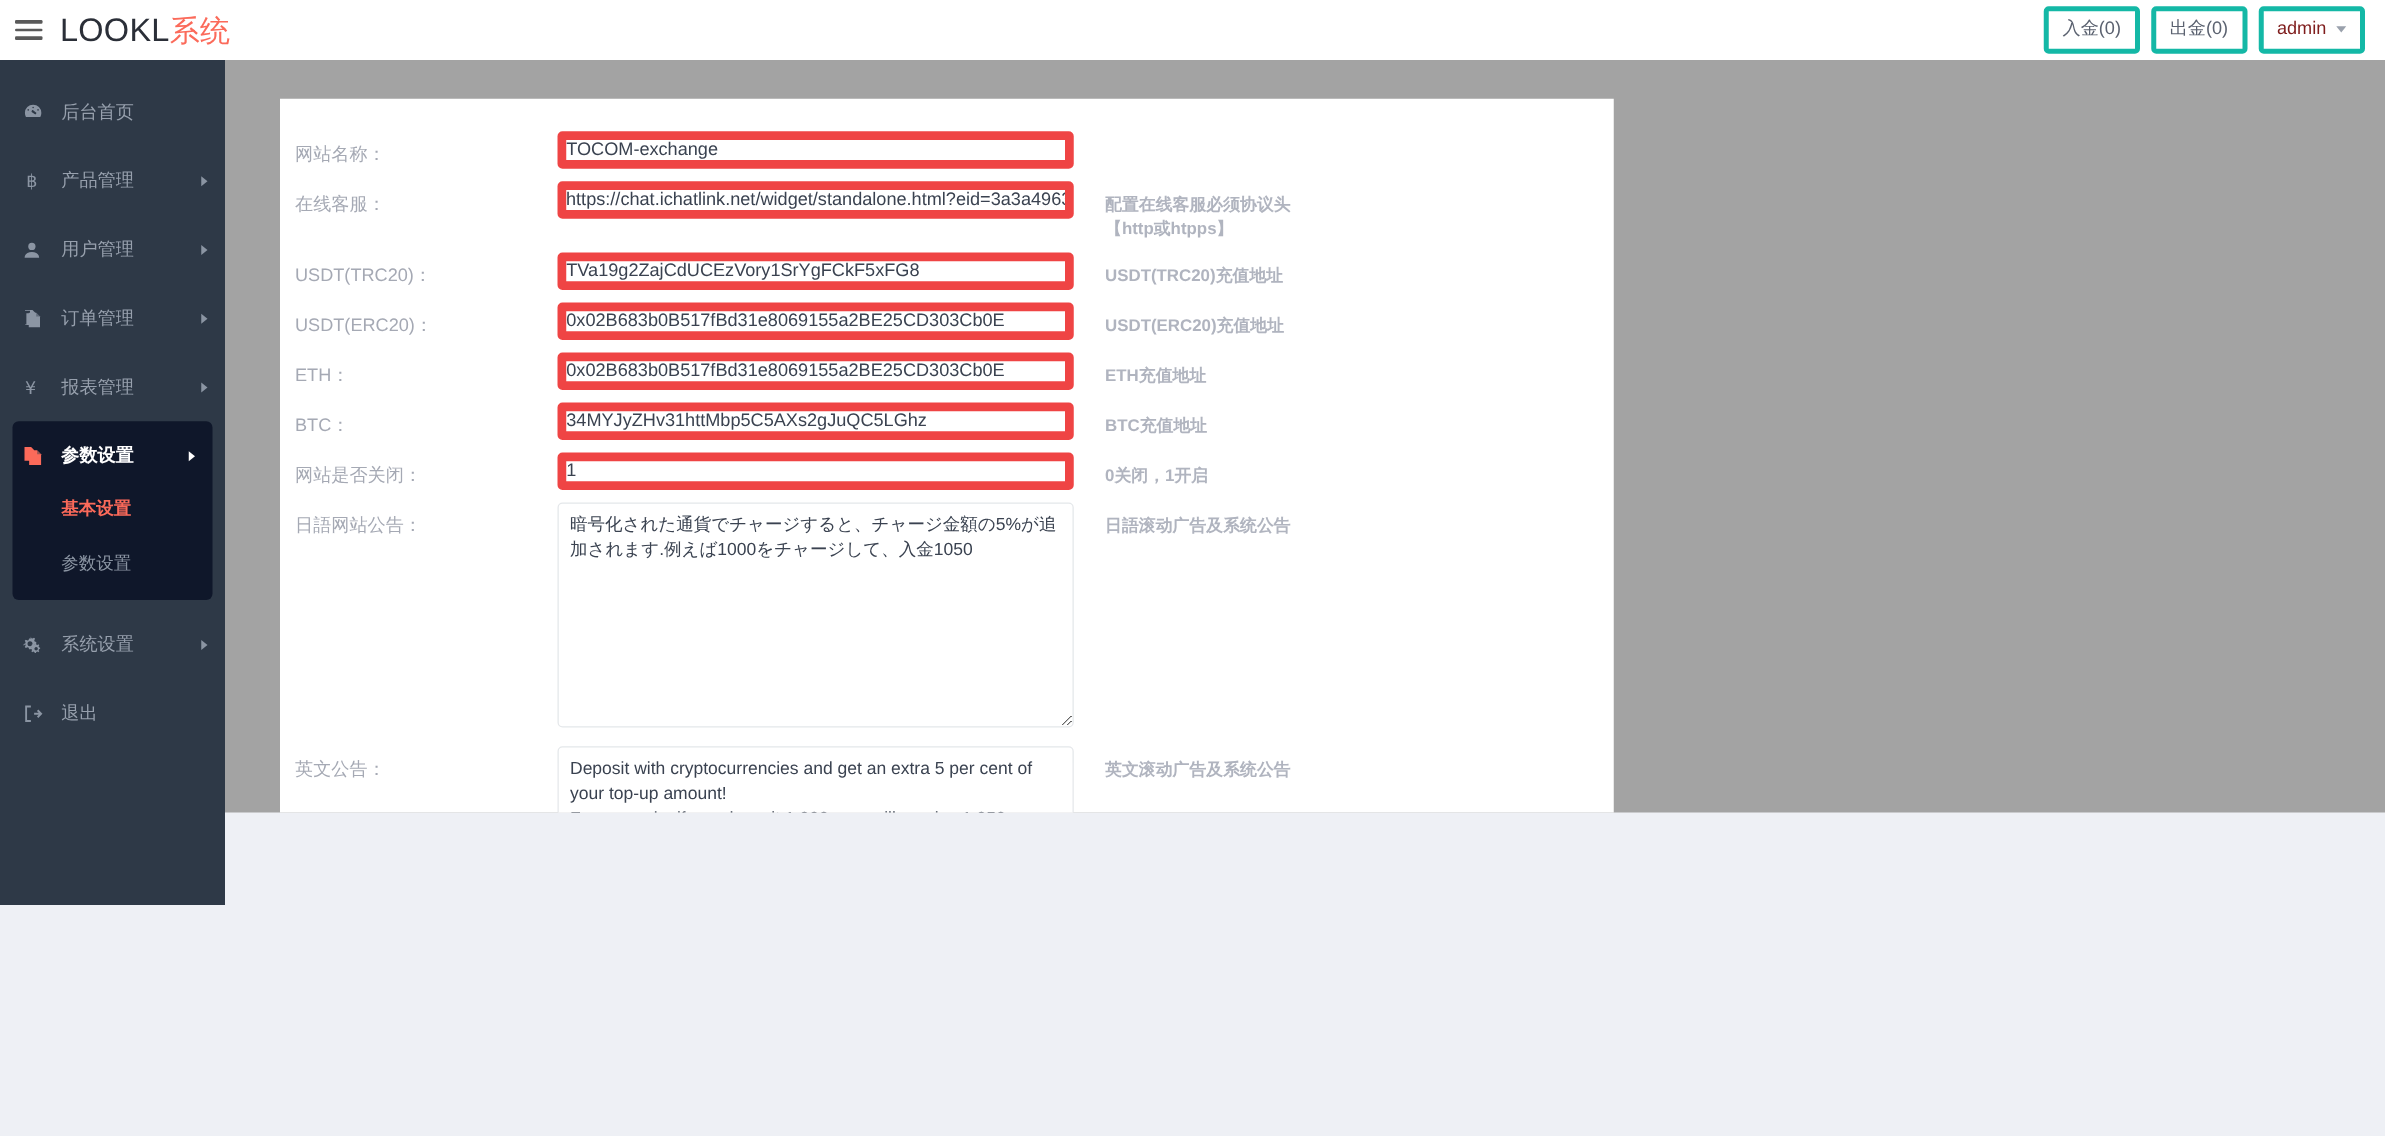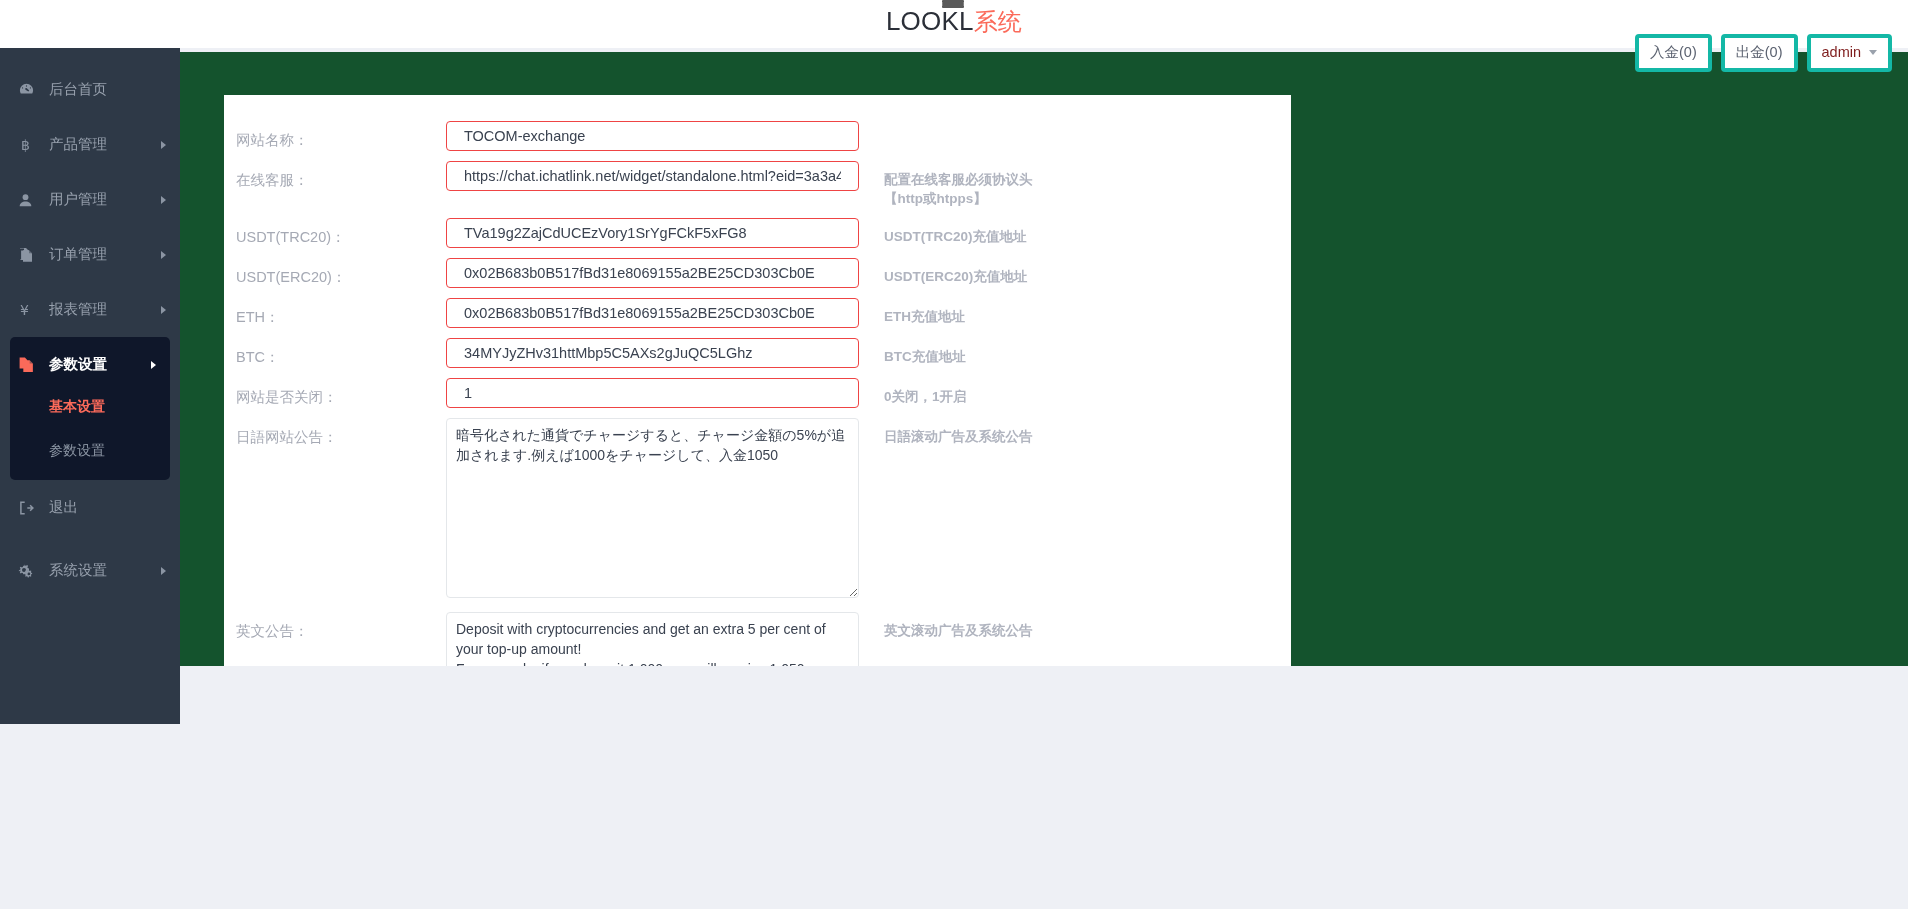--- a/index.html
+++ b/index.html
@@ -11,21 +11,20 @@
     background: #eef0f5;
   }
 
   
   .topbar {
     position: absolute; top: 0; left: 0;
     width: 1908px; height: 48px;
     background: #ffffff;
     display: flex; align-items: center;
     z-index: 20;
-    flex-direction: column;
   }
   .hamburger {
     width: 22px; height: 16px;
     margin-left: 12px; margin-right: 14px;
     display: flex; flex-direction: column; justify-content: space-between;
     cursor: pointer;
   }
   .hamburger span { display: block; height: 2.6px; background: #5a5a5a; border-radius: 1px; }
   .brand {
     font-size: 26px; letter-spacing: .2px; line-height: 1;
@@ -99,23 +98,23 @@
     padding-left: 39px;
     font-size: 14px;
     color: #8b95a3;
     cursor: pointer;
   }
   .sub-item.active { color: #fb6a5a; font-weight: 700; }
   .sub-pad { height: 14px; }
 
   
   .content {
-    position: absolute; top: 52px; left: 180px;
+    position: absolute; top: 36px; left: 180px;
     width: 1728px; height: 614px;
-    background: #14532d;
+    background: #a3a3a3;
     overflow: hidden;
   }
   .card {
     position: absolute;
     left: 44px; top: 43px;
     width: 1067px;
     min-height: 900px;
     background: #ffffff;
   }
   .form-row {
@@ -139,23 +138,23 @@
     padding-left: 25px;
     padding-top: 9px;
     color: #b0b4bf;
     font-size: 13.5px;
     line-height: 19px;
     font-weight: bold;
   }
   .inp {
     width: 413px;
     height: 30px;
-    border: 1px solid #ef4444;
+    border: 7px solid #ef4444;
     border-radius: 4px;
-    padding: 4px 17px;
+    padding: 4px 0;
     font-size: 14.5px;
     color: #3a4250;
     font-family: "Liberation Sans", "DejaVu Sans", sans-serif;
     background: #fff;
     outline: none;
   }
   .ta {
     width: 413px;
     border: 1px solid #e4e7ea;
     border-radius: 4px;
@@ -269,41 +268,41 @@
     <div class="sub-item active">
       <span>基本设置</span>
     </div>
     <div class="sub-pad"></div>
     <div class="sub-item">
       <span>参数设置</span>
     </div>
     <div class="sub-pad"></div>
   </div>
 
+  <div class="nav-item" style="margin-top:8px">
+    <span class="ic">
+      <svg width="17" height="16" viewBox="0 0 16 16" fill="currentColor">
+          <path d="M6.1 1.2l.5 1.3.9.3 1.2-.7.9.9-.7 1.2.3.9 1.3.5v1.3l-1.3.5-.3.9.7 1.2-.9.9-1.2-.7-.9.3-.5 1.3H4.8l-.5-1.3-.9-.3-1.2.7-.9-.9.7-1.2-.3-.9L.4 8.5V7.2l1.3-.5.3-.9-.7-1.2.9-.9 1.2.7.9-.3.5-1.3h1.3zM5.5 4.9a2 2 0 1 0 0 4 2 2 0 0 0 0-4z"></path>
+          <path d="M12.4 8.9l.3.9.9.3v.9l-.9.3-.3.9.5.8-.7.7-.8-.5-.9.3-.3.9h-.9l-.3-.9-.9-.3-.8.5-.7-.7.5-.8-.3-.9-.9-.3v-.9l.9-.3.3-.9-.5-.8.7-.7.8.5.9-.3.3-.9h.9l.3.9.9.3.8-.5.7.7-.5.8zm-2 .6a1.4 1.4 0 1 0 0 2.8 1.4 1.4 0 0 0 0-2.8z"></path>
+        </svg>
+    </span>
+    <span class="lbl">系统设置</span>
+    <span class="arrow-r"></span>
+  </div>
+
   <div class="nav-item">
     <span class="ic">
       <svg width="17" height="16" viewBox="0 0 16 16" fill="none" stroke="currentColor" stroke-width="1.5">
           <path d="M6.2 2.2H2.4v11.6h3.8"></path>
           <path d="M8.8 8h5.6M11.6 5.2L14.4 8l-2.8 2.8"></path>
         </svg>
     </span>
     <span class="lbl">退出</span>
   </div>
 
-  <div class="nav-item" style="margin-top:8px">
-    <span class="ic">
-      <svg width="17" height="16" viewBox="0 0 16 16" fill="currentColor">
-          <path d="M6.1 1.2l.5 1.3.9.3 1.2-.7.9.9-.7 1.2.3.9 1.3.5v1.3l-1.3.5-.3.9.7 1.2-.9.9-1.2-.7-.9.3-.5 1.3H4.8l-.5-1.3-.9-.3-1.2.7-.9-.9.7-1.2-.3-.9L.4 8.5V7.2l1.3-.5.3-.9-.7-1.2.9-.9 1.2.7.9-.3.5-1.3h1.3zM5.5 4.9a2 2 0 1 0 0 4 2 2 0 0 0 0-4z"></path>
-          <path d="M12.4 8.9l.3.9.9.3v.9l-.9.3-.3.9.5.8-.7.7-.8-.5-.9.3-.3.9h-.9l-.3-.9-.9-.3-.8.5-.7-.7.5-.8-.3-.9-.9-.3v-.9l.9-.3.3-.9-.5-.8.7-.7.8.5.9-.3.3-.9h.9l.3.9.9.3.8-.5.7.7-.5.8zm-2 .6a1.4 1.4 0 1 0 0 2.8 1.4 1.4 0 0 0 0-2.8z"></path>
-        </svg>
-    </span>
-    <span class="lbl">系统设置</span>
-    <span class="arrow-r"></span>
-  </div>
-
 </div>
 
 <div class="content">
   <div class="card">
 
     <div style="height:26px"></div>
 
     <div class="form-row">
       <div class="f-label">网站名称：</div>
       <div class="f-field">

